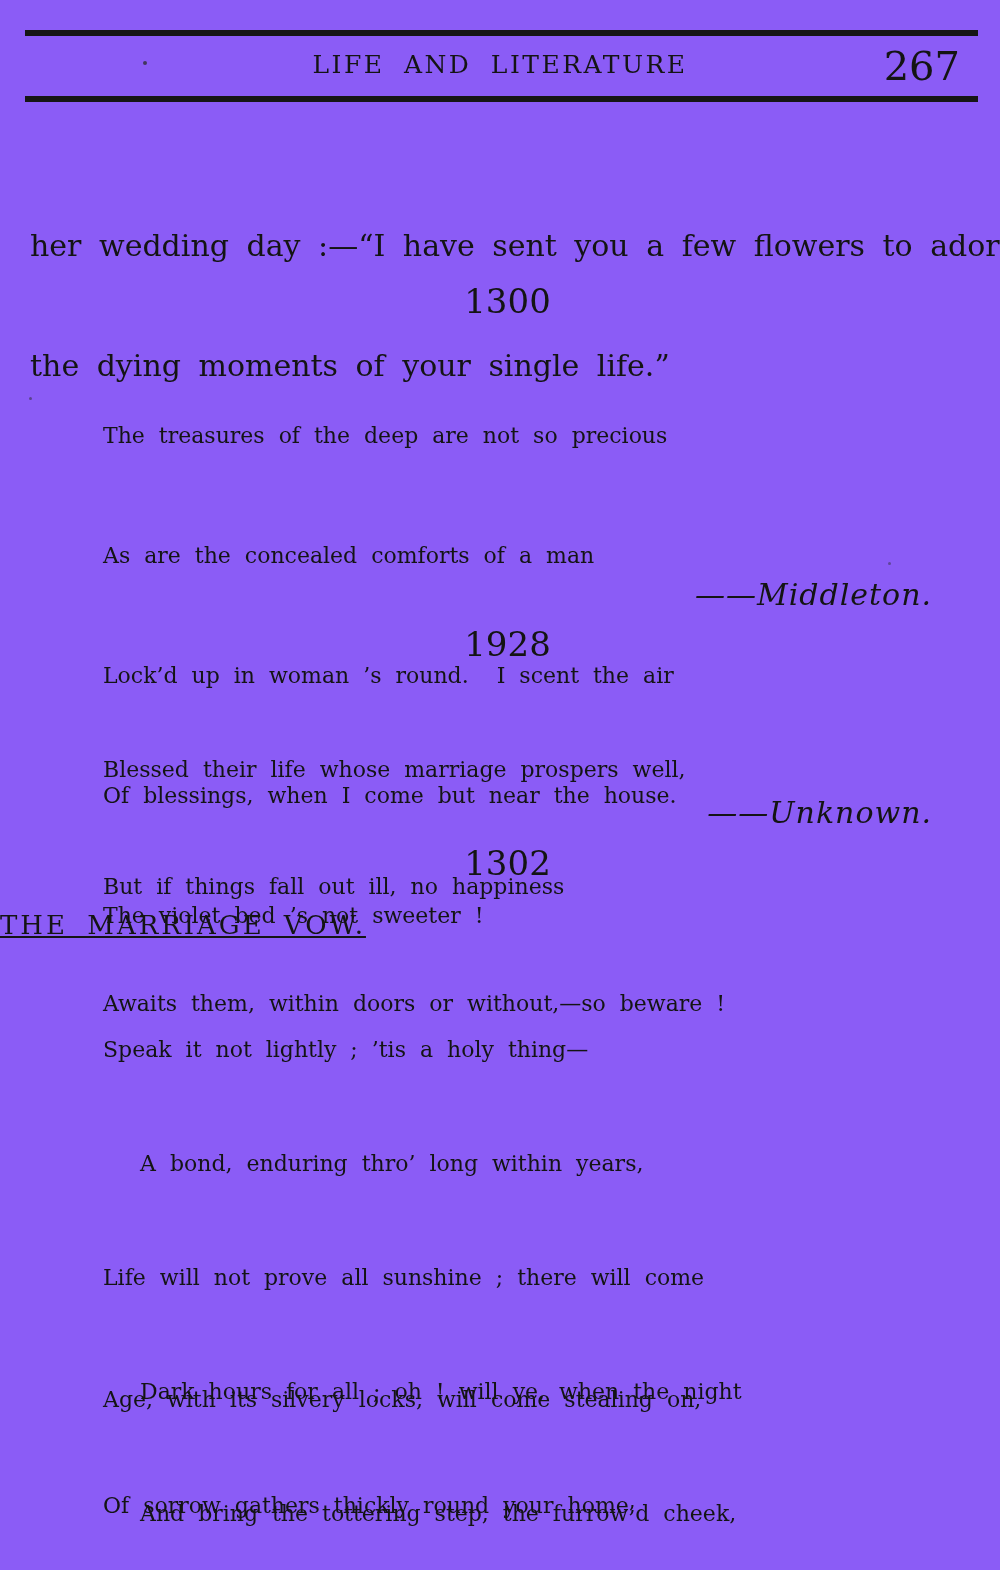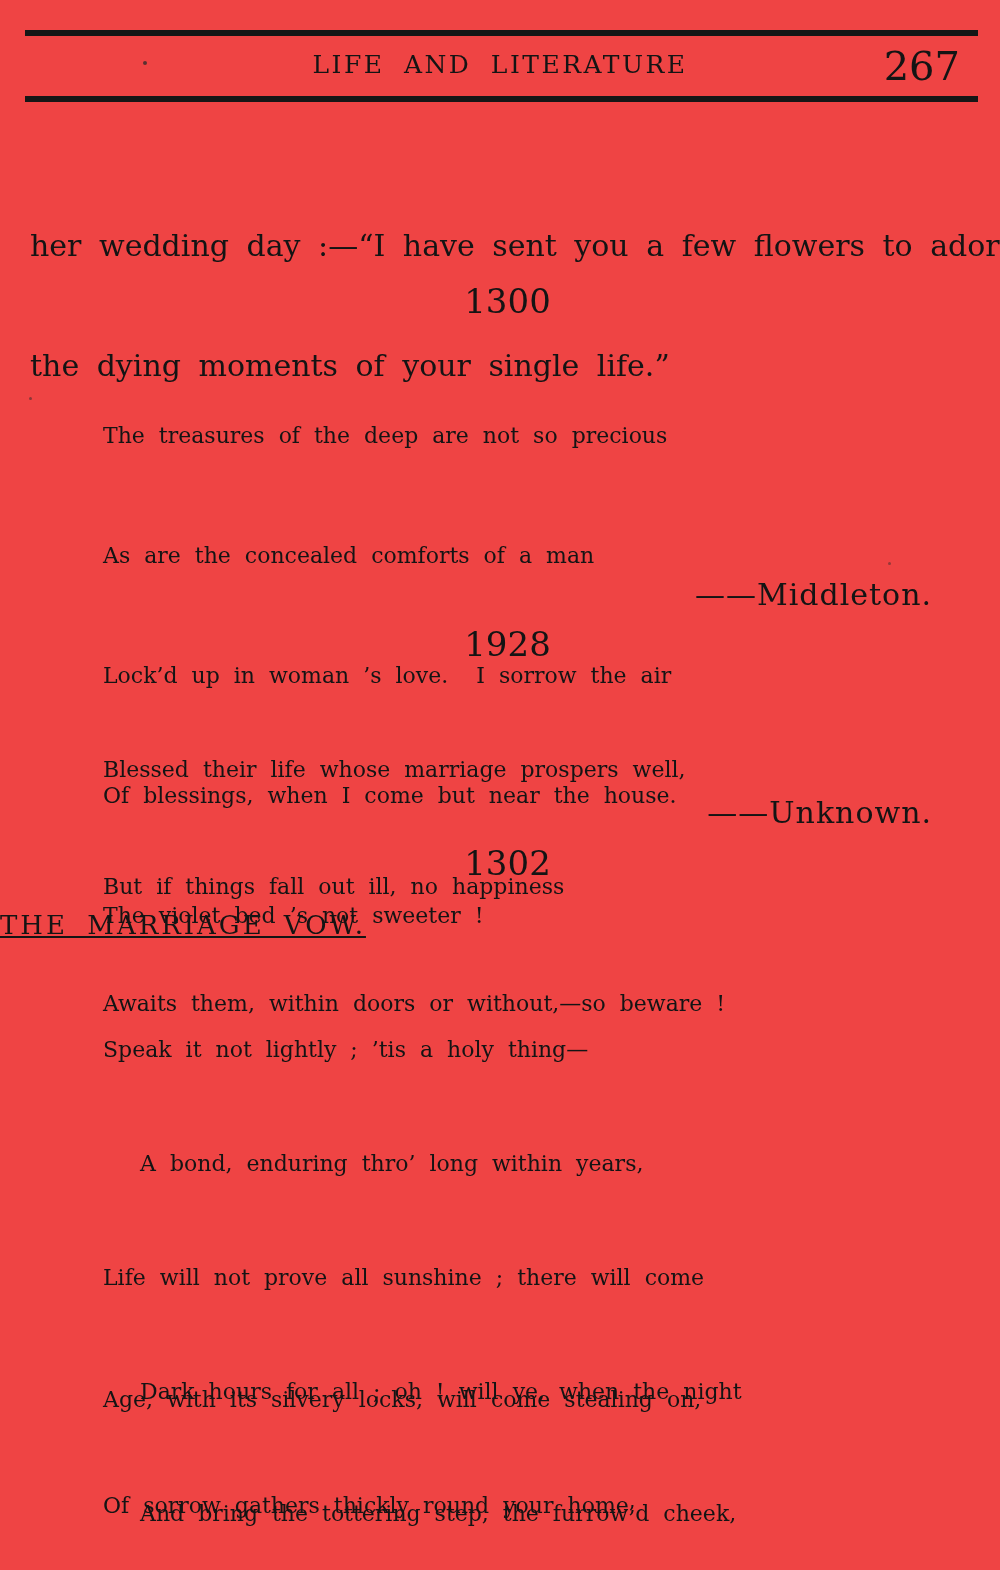--- a/index.html
+++ b/index.html
@@ -1,19 +1,19 @@
 <!DOCTYPE html>
 <html><head>
 <meta charset="utf-8">
 <style>
   html,body{margin:0;padding:0;background:#e8e8e8;}
   .page{
     position:relative;
     width:1000px;height:1570px;
-    background:#ef4444;
+    background:#8b5cf6;
     color:#141414;
     font-family:"DejaVu Serif", serif;
     overflow:hidden;
     margin:0 auto;
   }
   .rule{position:absolute;left:25px;width:953px;background:#161616;}
   .rule-top{top:30px;height:6px;}
   .rule-bottom{top:96px;height:6px;}
   .running-header{position:absolute;top:50px;left:0;right:0;height:40px;}
   .header-title{
@@ -44,20 +44,21 @@
     font-size:22px;line-height:40px;
     word-spacing:7px;white-space:pre;
   }
   .poem-1300{top:336px;}
   .poem-1301{top:672px;line-height:39px;}
   .stanza-1{top:955px;line-height:38px;}
   .stanza-2{top:1305px;line-height:38px;}
   .pline.ind{padding-left:37px;}
   .attribution{
     position:absolute;right:68px;
+    font-style:italic;
     font-size:30px;line-height:36px;
     letter-spacing:1px;
   }
   .attr-1300{top:577px;}
   .attr-1301{top:795px;}
   .poem-title{
     position:absolute;left:0;right:10px;top:910px;
     font-size:26px;line-height:30px;
     letter-spacing:3px;word-spacing:8px;text-decoration:underline;
   }
@@ -86,21 +87,21 @@
 
   <div class="intro">
     <div class="iline">her wedding day :—“I have sent you a few flowers to adorn</div>
     <div class="iline">the dying moments of your single life.”</div>
   </div>
 
   <div class="sec-number num-1300">1300</div>
   <div class="poem poem-1300">
     <div class="pline">The treasures of the deep are not so precious</div>
     <div class="pline">As are the concealed comforts of a man</div>
-    <div class="pline">Lock’d up in woman ’s love.  I sorrow the air</div>
+    <div class="pline">Lock’d up in woman ’s round.  I scent the air</div>
     <div class="pline">Of blessings, when I come but near the house.</div>
     <div class="pline">The violet bed ’s not sweeter !</div>
   </div>
   <div class="attribution attr-1300">——Middleton.</div>
 
   <div class="sec-number num-1301">1928</div>
   <div class="poem poem-1301">
     <div class="pline">Blessed their life whose marriage prospers well,</div>
     <div class="pline">But if things fall out ill, no happiness</div>
     <div class="pline">Awaits them, within doors or without,—so beware !</div>

